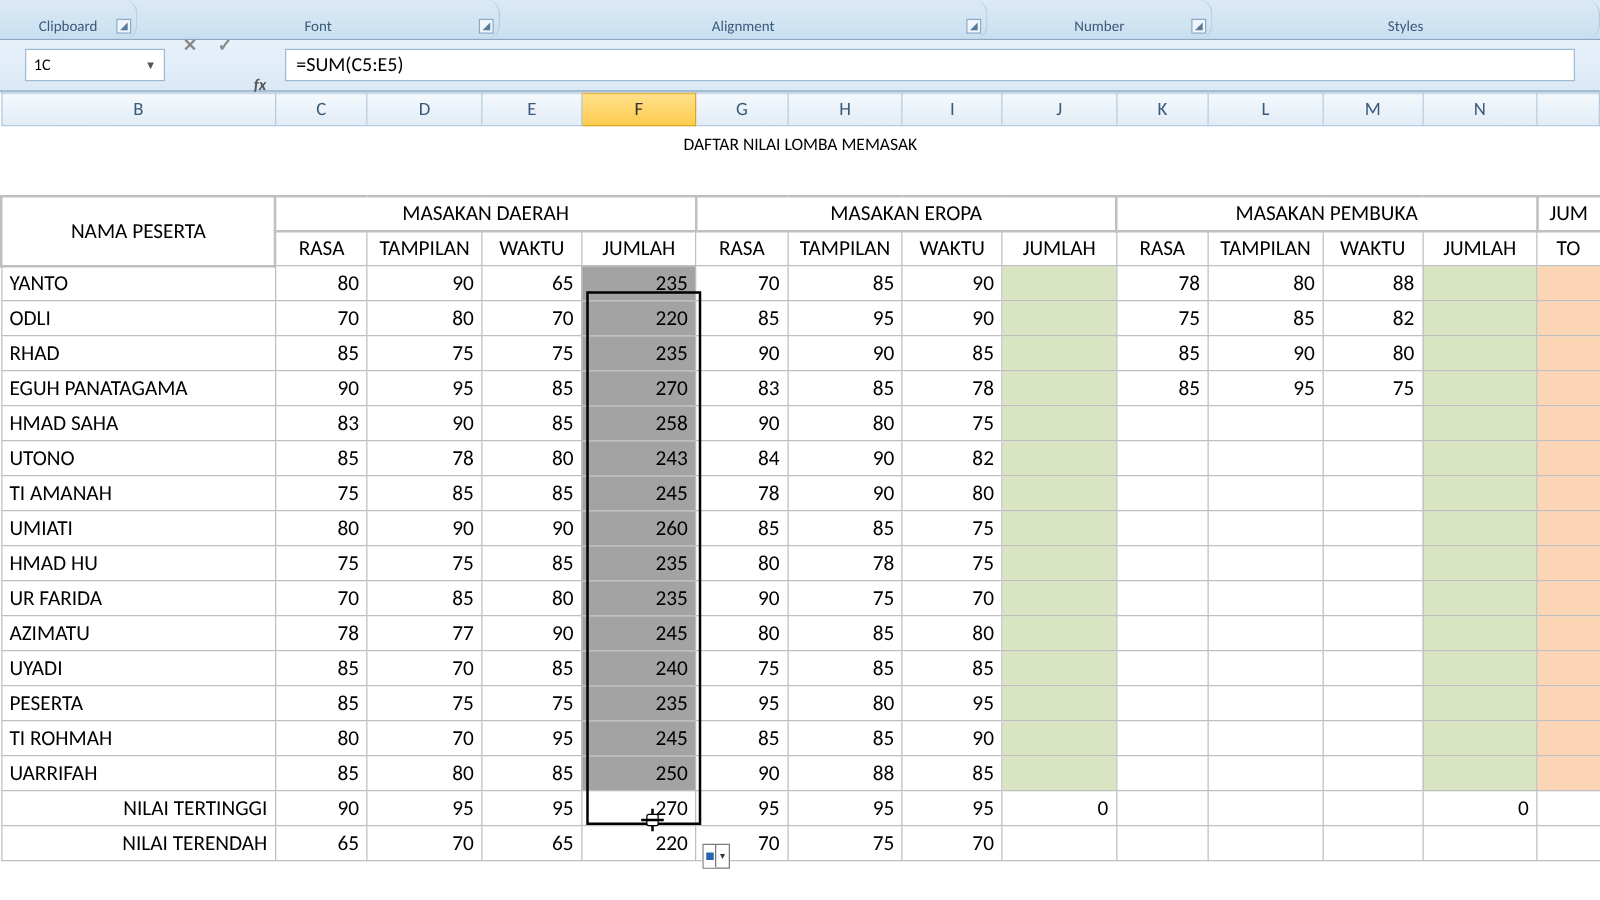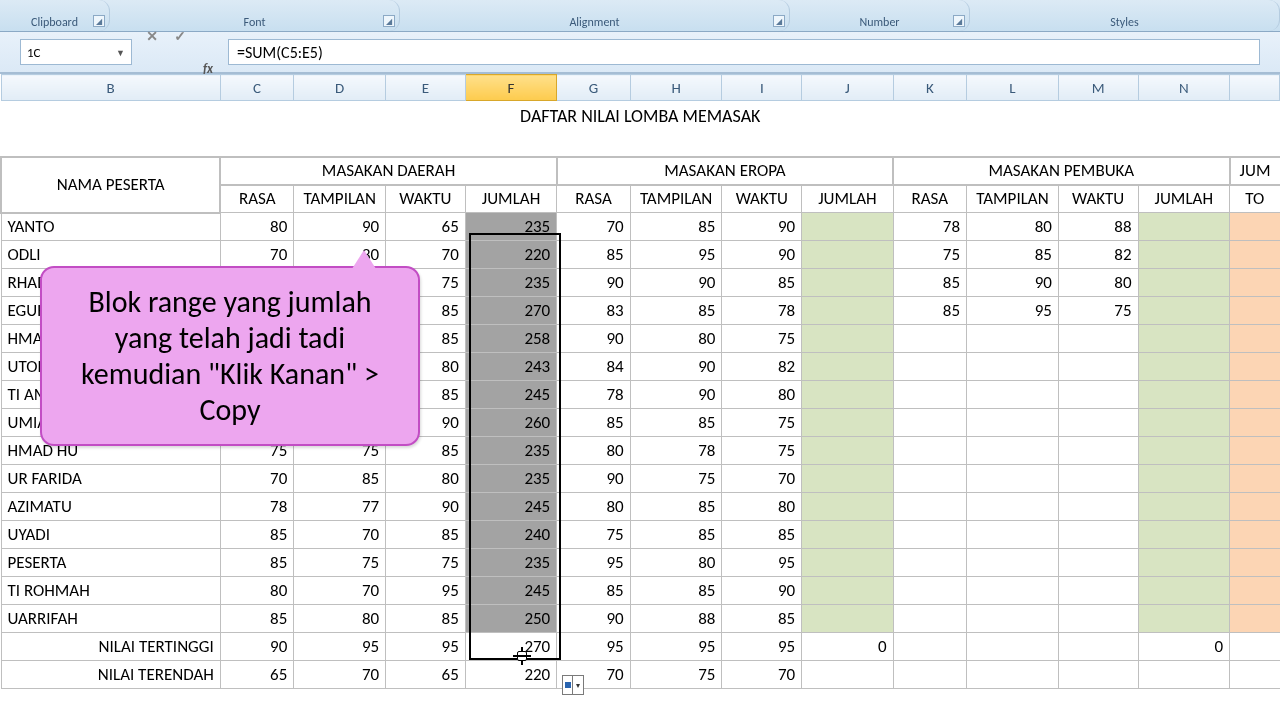--- a/index.html
+++ b/index.html
@@ -124,21 +124,21 @@
     <td>I</td>
     <td>J</td>
     <td>K</td>
     <td>L</td>
     <td>M</td>
     <td>N</td>
     <td></td>
   </tr>
 
   <tr>
-          <td class="cell center" colspan="14" style="border:none; font-size:18px; height:30px">DAFTAR NILAI LOMBA MEMASAK</td>
+          <td class="cell center" colspan="14" style="border:none; font-size:14px; height:30px">DAFTAR NILAI LOMBA MEMASAK</td>
         </tr>
   <tr>
           <td class="cell" colspan="14" style="height:26px; border-left:none;border-right:none;border-top:none"></td>
         </tr>
 
   <tr>
     <td class="cell hdr" rowspan="2" style="border-width:2px">NAMA PESERTA</td>
     <td class="cell hdr" colspan="4" style="border-width:2px">MASAKAN DAERAH</td>
     <td class="cell hdr" colspan="4" style="border-width:2px">MASAKAN EROPA</td>
     <td class="cell hdr" colspan="4" style="border-width:2px">MASAKAN PEMBUKA</td>
@@ -447,17 +447,14 @@
   <div class="sq">
         <span></span>
       </div>
   <div class="ar">▾</div>
 </div>
 
 <div class="cursor-cross" style="left:513px; top:573px">
       <div class="o"></div>
     </div>
 
-<div class="callout left" style="left:40px; top:192px; width:380px">
-  <span>Blok range yang jumlah yang telah jadi tadi kemudian "Klik Kanan" &gt; Copy</span>
+
 </div>
 
-</div>
-
 </body></html>

